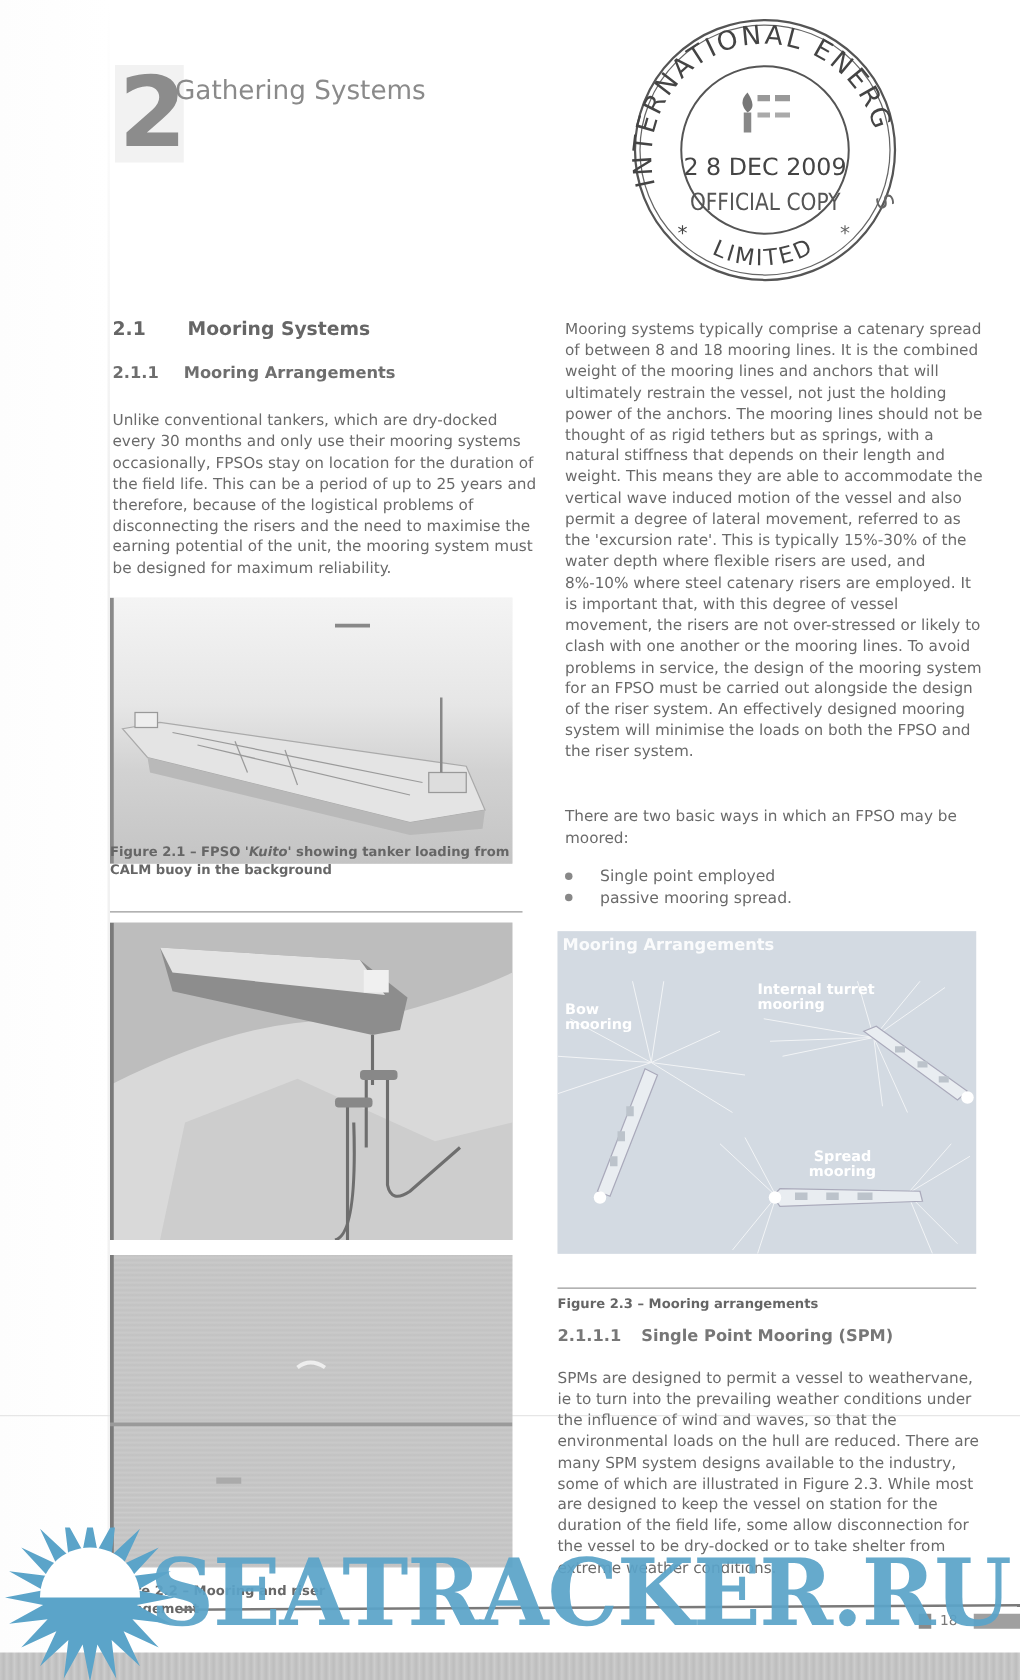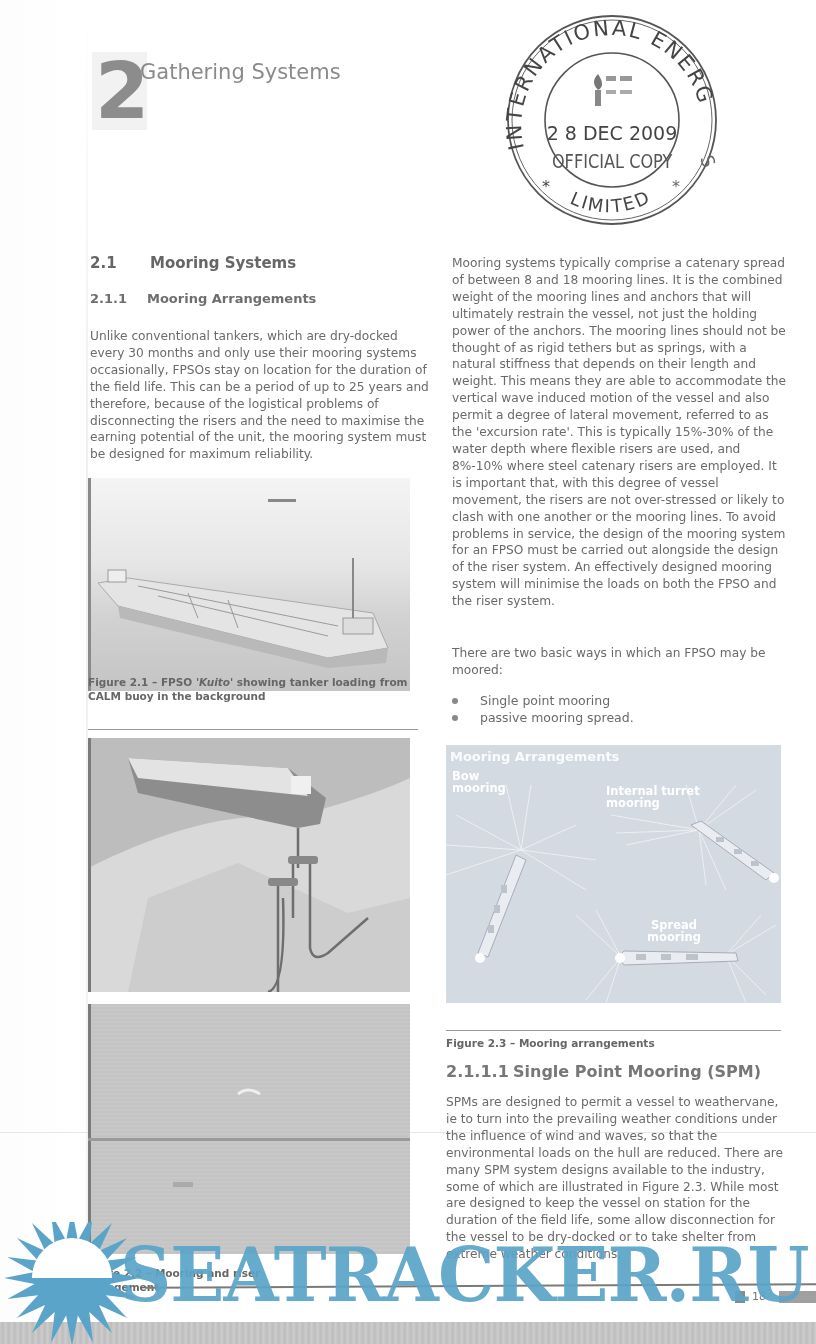--- a/index.html
+++ b/index.html
@@ -54,21 +54,21 @@
     font-weight: bold; font-size: 15px; color: #666;
   }
   .h2 .num { display: inline-block; width: 60px; }
   .h3 {
     position: absolute; left: 90px; top: 291px;
     font-weight: bold; font-size: 13px; color: #6e6e6e;
   }
   .h3 .num { display: inline-block; width: 57px; }
   .h4 {
     position: absolute; left: 446px; top: 1062px;
-    font-weight: bold; font-size: 16px; color: #777;
+    font-weight: bold; font-size: 13px; color: #777;
   }
   .h4 .num { display: inline-block; width: 67px; }
 
   .para {
     position: absolute; font-size: 12.2px; line-height: 16.9px; color: #6a6a6a;
     margin: 0;
   }
   #para-left { left: 90px; top: 328px; width: 340px; }
   #para-right-1 { left: 452px; top: 255px; width: 335px; }
   #para-right-2 { left: 452px; top: 645px; width: 335px; }
@@ -169,21 +169,21 @@
   <span class="num">2.1</span><span>Mooring Systems</span>
 </div>
 <div class="h3">
   <span class="num">2.1.1</span><span>Mooring Arrangements</span>
 </div>
 <p class="para" id="para-left">Unlike conventional tankers, which are dry-docked every 30 months and only use their mooring systems occasionally, FPSOs stay on location for the duration of the field life. This can be a period of up to 25 years and therefore, because of the logistical problems of disconnecting the risers and the need to maximise the earning potential of the unit, the mooring system must be designed for maximum reliability.</p>
 
 <p class="para" id="para-right-1">Mooring systems typically comprise a catenary spread of between 8 and 18 mooring lines. It is the combined weight of the mooring lines and anchors that will ultimately restrain the vessel, not just the holding power of the anchors. The mooring lines should not be thought of as rigid tethers but as springs, with a natural stiffness that depends on their length and weight. This means they are able to accommodate the vertical wave induced motion of the vessel and also permit a degree of lateral movement, referred to as the 'excursion rate'. This is typically 15%-30% of the water depth where flexible risers are used, and 8%-10% where steel catenary risers are employed. It is important that, with this degree of vessel movement, the risers are not over-stressed or likely to clash with one another or the mooring lines. To avoid problems in service, the design of the mooring system for an FPSO must be carried out alongside the design of the riser system. An effectively designed mooring system will minimise the loads on both the FPSO and the riser system.</p>
 <p class="para" id="para-right-2">There are two basic ways in which an FPSO may be moored:</p>
 <ul class="bullets">
-  <li><span class="dot"></span><span>Single point mooring</span></li>
+  <li><span class="dot"></span><span>Single point employed</span></li>
   <li><span class="dot"></span><span>passive mooring spread.</span></li>
 </ul>
 
 <div class="fig" id="fig1">
   <svg width="322" height="213" viewBox="0 0 322 213">
     <rect x="0" y="0" width="322" height="213" fill="url(#sea1)"></rect>
     <defs>
       <linearGradient id="sea1" x1="0" y1="0" x2="0" y2="1">
         <stop offset="0" stop-color="#f4f4f4"></stop>
         <stop offset="0.4" stop-color="#e6e6e6"></stop>
@@ -299,21 +299,21 @@
       <polygon points="172,212 178,206 290,208 292,216 178,220" fill="#e9edf1" stroke="#aab" stroke-width="1"></polygon>
       <circle cx="174" cy="213" r="5" fill="#fff"></circle>
       <g fill="#bcc3cb">
           <rect x="190" y="209" width="10" height="6"></rect>
           <rect x="215" y="209" width="10" height="6"></rect>
           <rect x="240" y="209" width="12" height="6"></rect>
         </g>
     </g>
   </svg>
   <div class="fig3-title">Mooring Arrangements</div>
-  <div class="fig3-label" style="left:6px;top:25px;width:52px;">Bow mooring</div>
+  <div class="fig3-label" style="left:6px;top:56px;width:52px;">Bow mooring</div>
   <div class="fig3-label" style="left:160px;top:40px;width:100px;">Internal turret mooring</div>
   <div class="fig3-label" style="left:198px;top:174px;width:60px;text-align:center;">Spread mooring</div>
 </div>
 <div class="fig-caption" id="cap3">Figure 2.3 – Mooring arrangements</div>
 <div class="cap-rule" id="rule3"></div>
 
 <div class="h4">
   <span class="num">2.1.1.1</span><span>Single Point Mooring (SPM)</span>
 </div>
 <p class="para" id="para-spm">SPMs are designed to permit a vessel to weathervane, ie to turn into the prevailing weather conditions under the influence of wind and waves, so that the environmental loads on the hull are reduced. There are many SPM system designs available to the industry, some of which are illustrated in Figure 2.3. While most are designed to keep the vessel on station for the duration of the field life, some allow disconnection for the vessel to be dry-docked or to take shelter from extreme weather conditions.</p>

